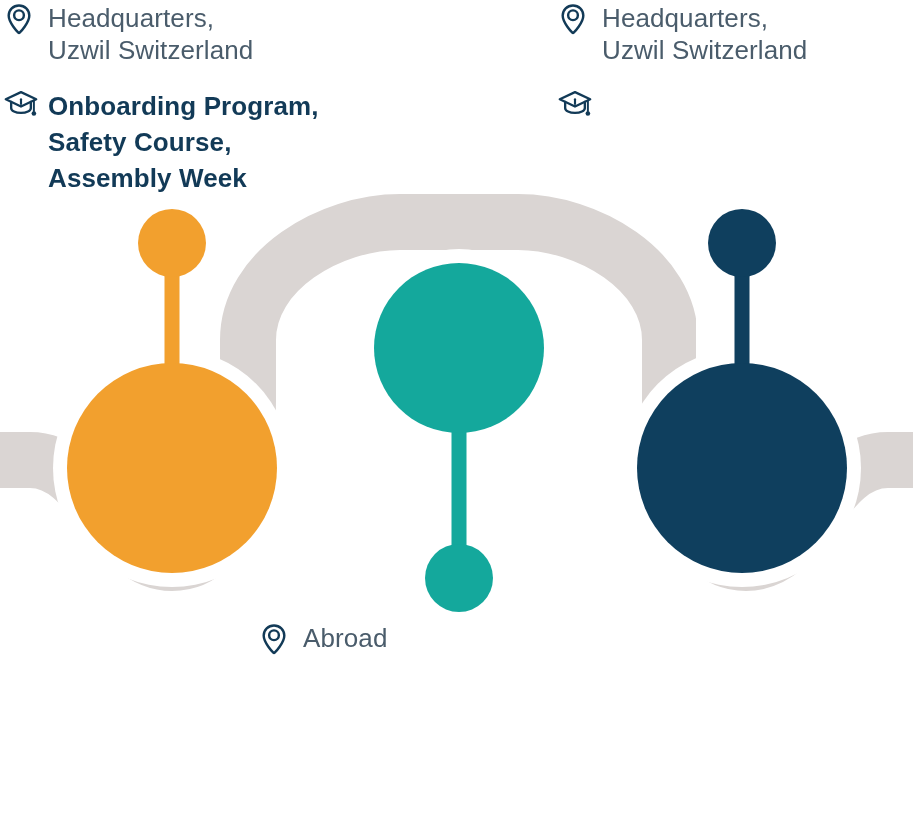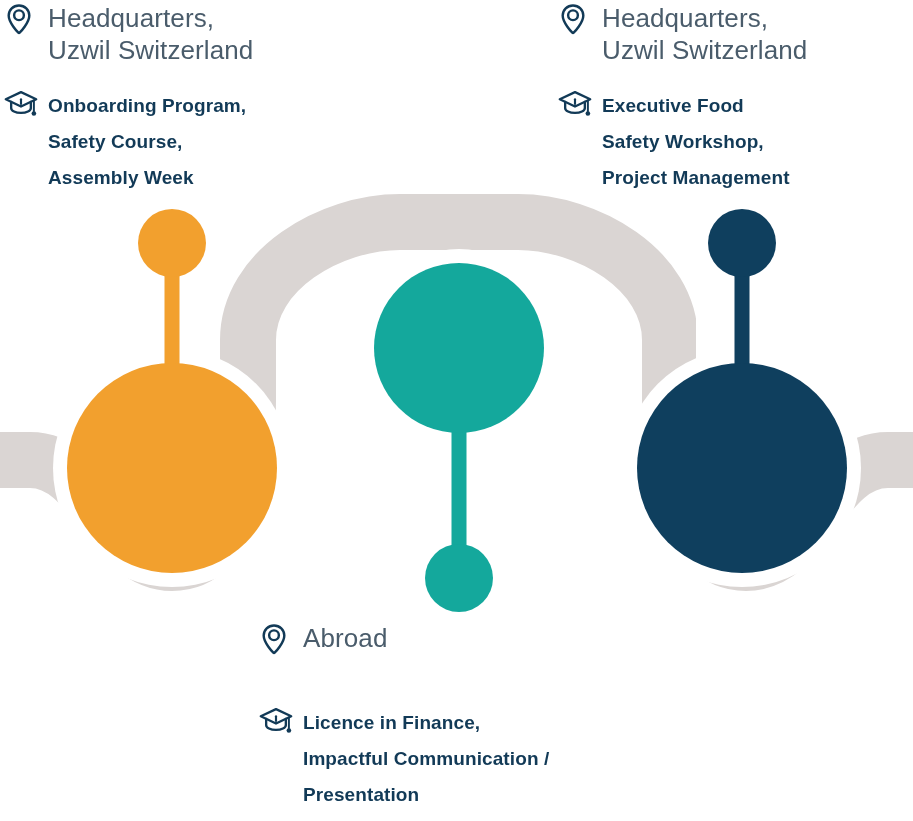--- a/index.html
+++ b/index.html
@@ -53,21 +53,21 @@
   }
   .loc-text {
     font-size: 26px;
     line-height: 32px;
     color: #4a5c6b;
     font-weight: 400;
     letter-spacing: 0.1px;
     white-space: pre-line;
   }
   .course-text {
-    font-size: 19px;
+    font-size: 26px;
     line-height: 36px;
     color: #123a57;
     font-weight: 700;
     letter-spacing: 0.1px;
     white-space: pre-line;
   }
 
   
   #tb-left   { left: 4px;   top: 2px;   width: 420px; }
   #tb-right  { left: 558px; top: 2px;   width: 360px; }
@@ -204,45 +204,28 @@
     <div class="entry course">
       <span class="ic">
         <svg viewBox="0 0 38 34" width="34" height="31">
           <path d="M19 3.2 L36 11.2 L19 19.2 L2 11.2 Z" fill="none" stroke="#123A57" stroke-width="2.6" stroke-linejoin="round"></path>
           <path d="M8 14.2 v6.6 c0 3.3 4.9 5.6 11 5.6 s11-2.3 11-5.6 v-6.6" fill="none" stroke="#123A57" stroke-width="2.6" stroke-linecap="round"></path>
           <path d="M19 11.2 L19 16.4" fill="none" stroke="#123A57" stroke-width="2.4" stroke-linecap="round"></path>
           <path d="M33.4 12.6 L33.4 24.6" fill="none" stroke="#123A57" stroke-width="2.2" stroke-linecap="round"></path>
           <circle cx="33.4" cy="27.1" r="2.6" fill="#123A57"></circle>
         </svg>
       </span>
-      <span class="course-text">Executive Food
-Safety Workshop,
-Project Management</span>
     </div>
   </div>
 
   <div class="textblock" id="tb-bottom">
     <div class="entry location">
       <span class="ic">
         <svg viewBox="0 0 32 34" width="30" height="32">
           <path d="M16 2.5c-6.1 0-11 4.8-11 10.8 0 7.6 9.4 17.4 10.3 18.3.4.4 1 .4 1.4 0C17.6 30.7 27 20.9 27 13.3 27 7.3 22.1 2.5 16 2.5z" fill="none" stroke="#123A57" stroke-width="2.6"></path>
           <circle cx="16" cy="13" r="5.2" fill="none" stroke="#123A57" stroke-width="2.6"></circle>
         </svg>
       </span>
       <span class="loc-text">Abroad</span>
     </div>
-    <div class="entry course">
-      <span class="ic">
-        <svg viewBox="0 0 38 34" width="34" height="31">
-          <path d="M19 3.2 L36 11.2 L19 19.2 L2 11.2 Z" fill="none" stroke="#123A57" stroke-width="2.6" stroke-linejoin="round"></path>
-          <path d="M8 14.2 v6.6 c0 3.3 4.9 5.6 11 5.6 s11-2.3 11-5.6 v-6.6" fill="none" stroke="#123A57" stroke-width="2.6" stroke-linecap="round"></path>
-          <path d="M19 11.2 L19 16.4" fill="none" stroke="#123A57" stroke-width="2.4" stroke-linecap="round"></path>
-          <path d="M33.4 12.6 L33.4 24.6" fill="none" stroke="#123A57" stroke-width="2.2" stroke-linecap="round"></path>
-          <circle cx="33.4" cy="27.1" r="2.6" fill="#123A57"></circle>
-        </svg>
-      </span>
-      <span class="course-text">Licence in Finance,
-Impactful Communication /
-Presentation</span>
-    </div>
   </div>
 
 </div>
 
 </body></html>

